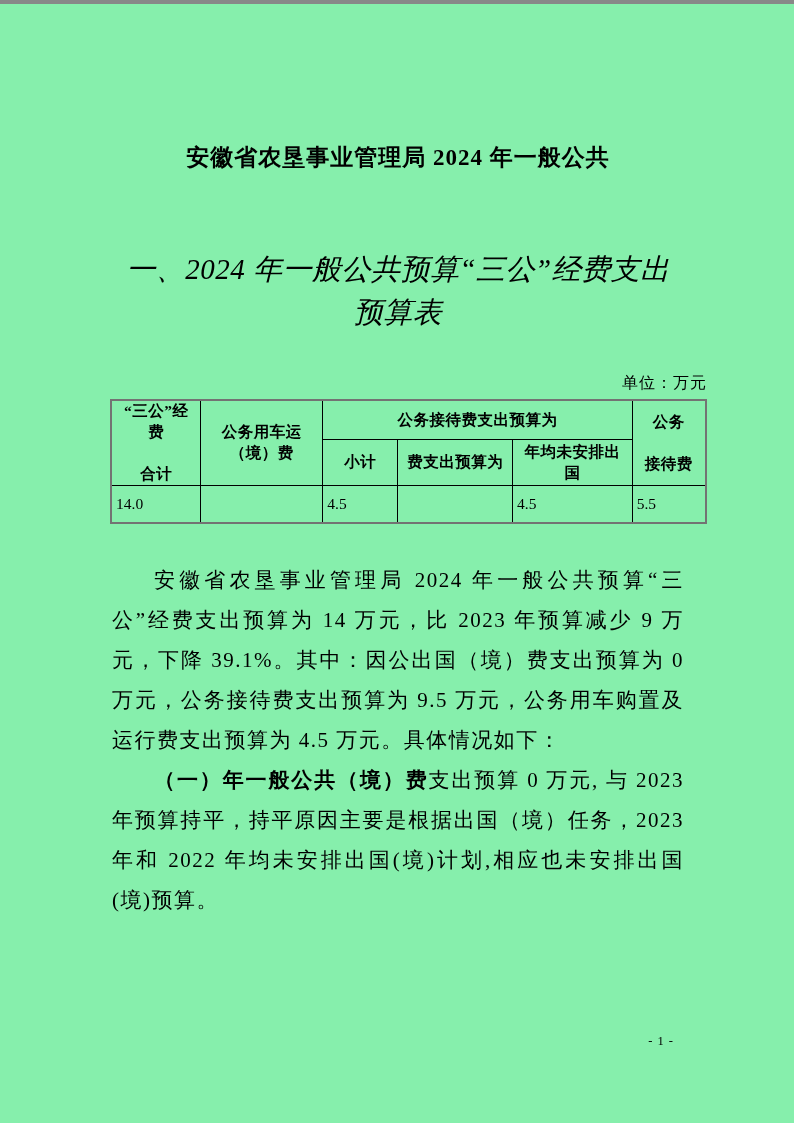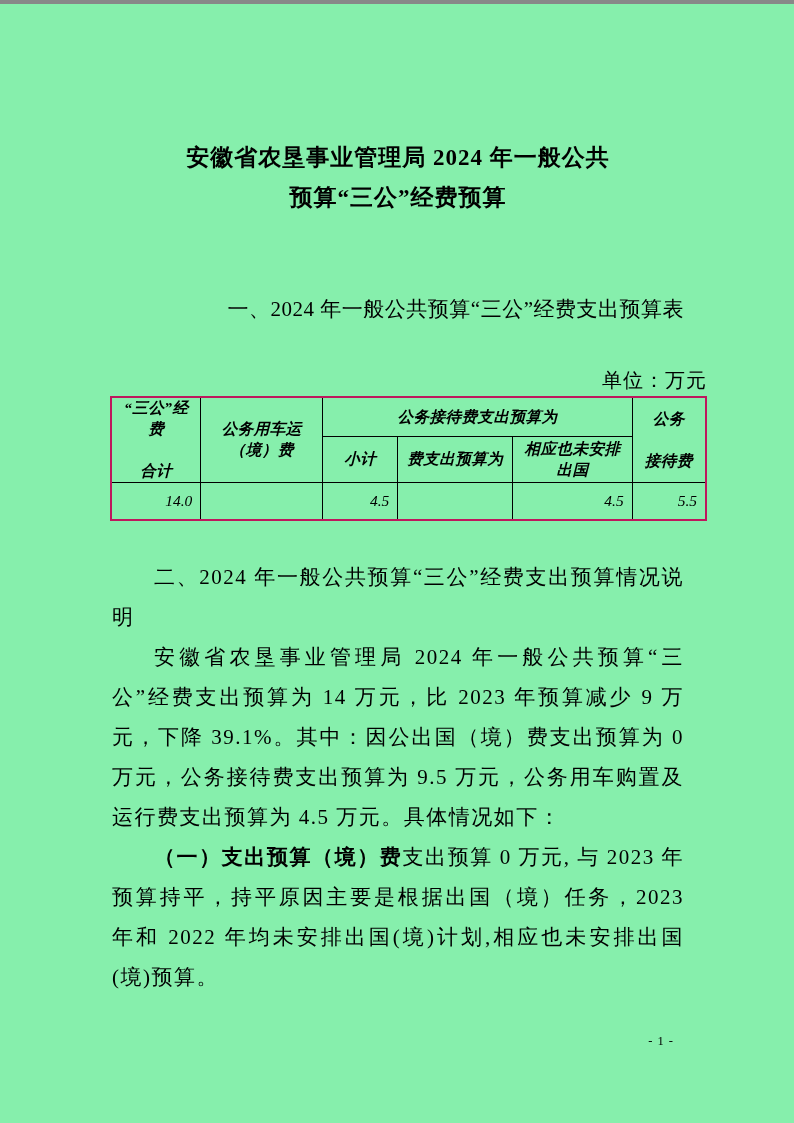--- a/index.html
+++ b/index.html
@@ -19,53 +19,53 @@
     margin-top:134px;
     text-align:center;
     font-size:23px;
     font-weight:bold;
     line-height:40px;
     letter-spacing:1px;
   }
 
   .sec1-heading {
     margin-top:70px;
-    text-align:right;
-    font-size:21px;
+    text-align:center;
+    font-size:29px;
     line-height:43px;
     letter-spacing:0.5px;
+    font-style:italic;
   }
 
   .table-zone { margin-top:36px; margin-right:-23px; margin-left:-2px; }
   .unit-label {
     text-align:right;
-    font-size:20px;
+    font-size:16px;
     line-height:26px;
     margin-bottom:3px;
     letter-spacing:1px;
   }
 
   table.budget {
     width:100%;
     border-collapse:collapse;
-    border:2px solid #be185d;
+    border:2px solid #737373;
     table-layout:fixed;
-    font-style:italic;
   }
   table.budget td {
     border:1px solid #000;
     text-align:center;
     vertical-align:middle;
     font-size:15.5px;
     padding:0 4px;
   }
   table.budget td.hdr { font-weight:bold; letter-spacing:0.5px; }
   tr.hrow1 td { height:37px; }
   tr.hrow2 td { height:40px; }
-  tr.drow td  { height:37px; text-align:right; padding-right:8px; font-size:15.5px; }
+  tr.drow td  { height:37px; text-align:left; padding-right:8px; font-size:15.5px; }
   .two-line span { display:block; }
   .two-line span + span { margin-top:21px; }
 
   .body-text {
     margin-top:36px;
     font-size:21px;
     line-height:40px;
     text-align:justify;
     letter-spacing:1.5px;
   }
@@ -81,21 +81,20 @@
   }
 </style>
 </head>
 <body>
 
 <div class="page">
   <div class="content">
 
     <h1 class="doc-title">
       <span>安徽省农垦事业管理局 2024 年一般公共</span><br>
-      <span>预算“三公”经费预算</span>
     </h1>
 
     <div class="sec1-heading">一、2024 年一般公共预算“三公”经费支出预算表</div>
 
     <div class="table-zone">
       <div class="unit-label">单位：万元</div>
 
       <table class="budget">
         <colgroup>
           <col style="width:15.1%">
@@ -114,36 +113,35 @@
             <td rowspan="2" class="hdr">公务用车运（境）费</td>
             <td colspan="3" class="hdr">公务接待费支出预算为</td>
             <td rowspan="2" class="hdr two-line">
               <span>公务</span>
               <span>接待费</span>
             </td>
           </tr>
           <tr class="hrow2">
             <td class="hdr">小计</td>
             <td class="hdr">费支出预算为</td>
-            <td class="hdr">相应也未安排出国</td>
+            <td class="hdr">年均未安排出国</td>
           </tr>
           <tr class="drow">
             <td>14.0</td>
             <td></td>
             <td>4.5</td>
             <td></td>
             <td>4.5</td>
             <td>5.5</td>
           </tr>
         </tbody>
       </table>
     </div>
 
     <div class="body-text">
-      <p>二、2024 年一般公共预算“三公”经费支出预算情况说明</p>
       <p>安徽省农垦事业管理局 2024 年一般公共预算“三公”经费支出预算为 14 万元，比 2023 年预算减少 9 万元，下降 39.1%。其中：因公出国（境）费支出预算为 0 万元，公务接待费支出预算为 9.5 万元，公务用车购置及运行费支出预算为 4.5 万元。具体情况如下：</p>
-      <p><span class="lead">（一）支出预算（境）费</span><span>支出预算 0 万元, 与 2023 年预算持平，持平原因主要是根据出国（境）任务，2023 年和 2022 年均未安排出国(境)计划,相应也未安排出国(境)预算。</span></p>
+      <p><span class="lead">（一）年一般公共（境）费</span><span>支出预算 0 万元, 与 2023 年预算持平，持平原因主要是根据出国（境）任务，2023 年和 2022 年均未安排出国(境)计划,相应也未安排出国(境)预算。</span></p>
     </div>
 
   </div>
 
   <div class="page-number">- 1 -</div>
 </div>
 
 </body></html>

